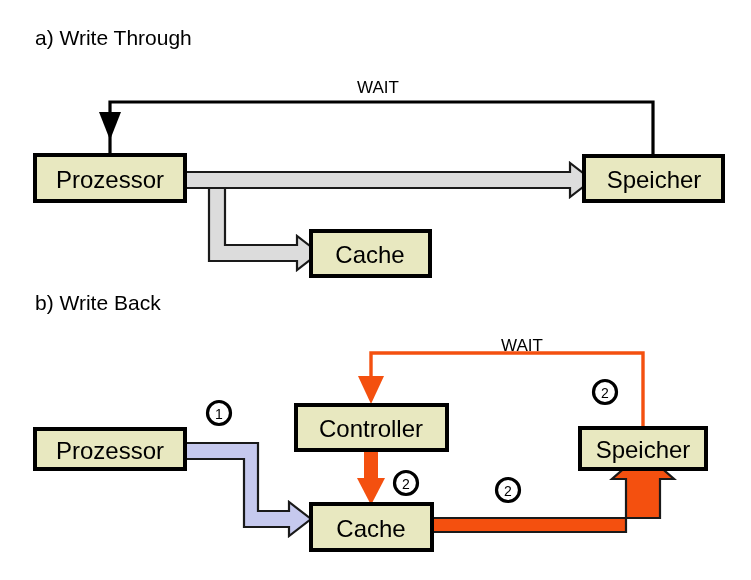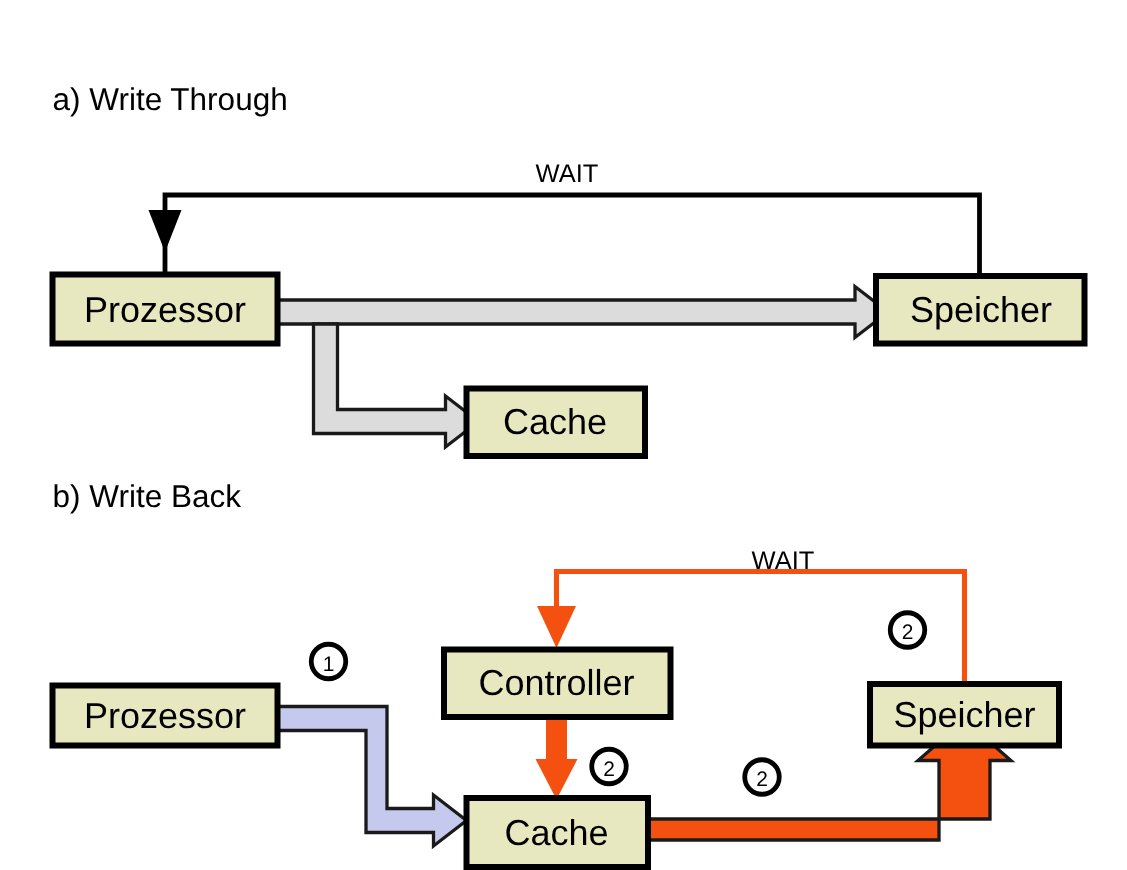--- a/index.html
+++ b/index.html
@@ -10,21 +10,20 @@
   body {
     width: 751px;
     height: 580px;
     font-family: "Liberation Sans", sans-serif;
     overflow: hidden;
   }
   #diagram-root {
     position: relative;
     width: 751px;
     height: 540px;
-    margin-top: 28px;
   }
   svg#diagram-svg {
     display: block;
     width: 751px;
     height: 580px;
   }
   .section-title {
     font-family: "Liberation Sans", sans-serif;
     font-size: 21px;
     fill: #000000;

